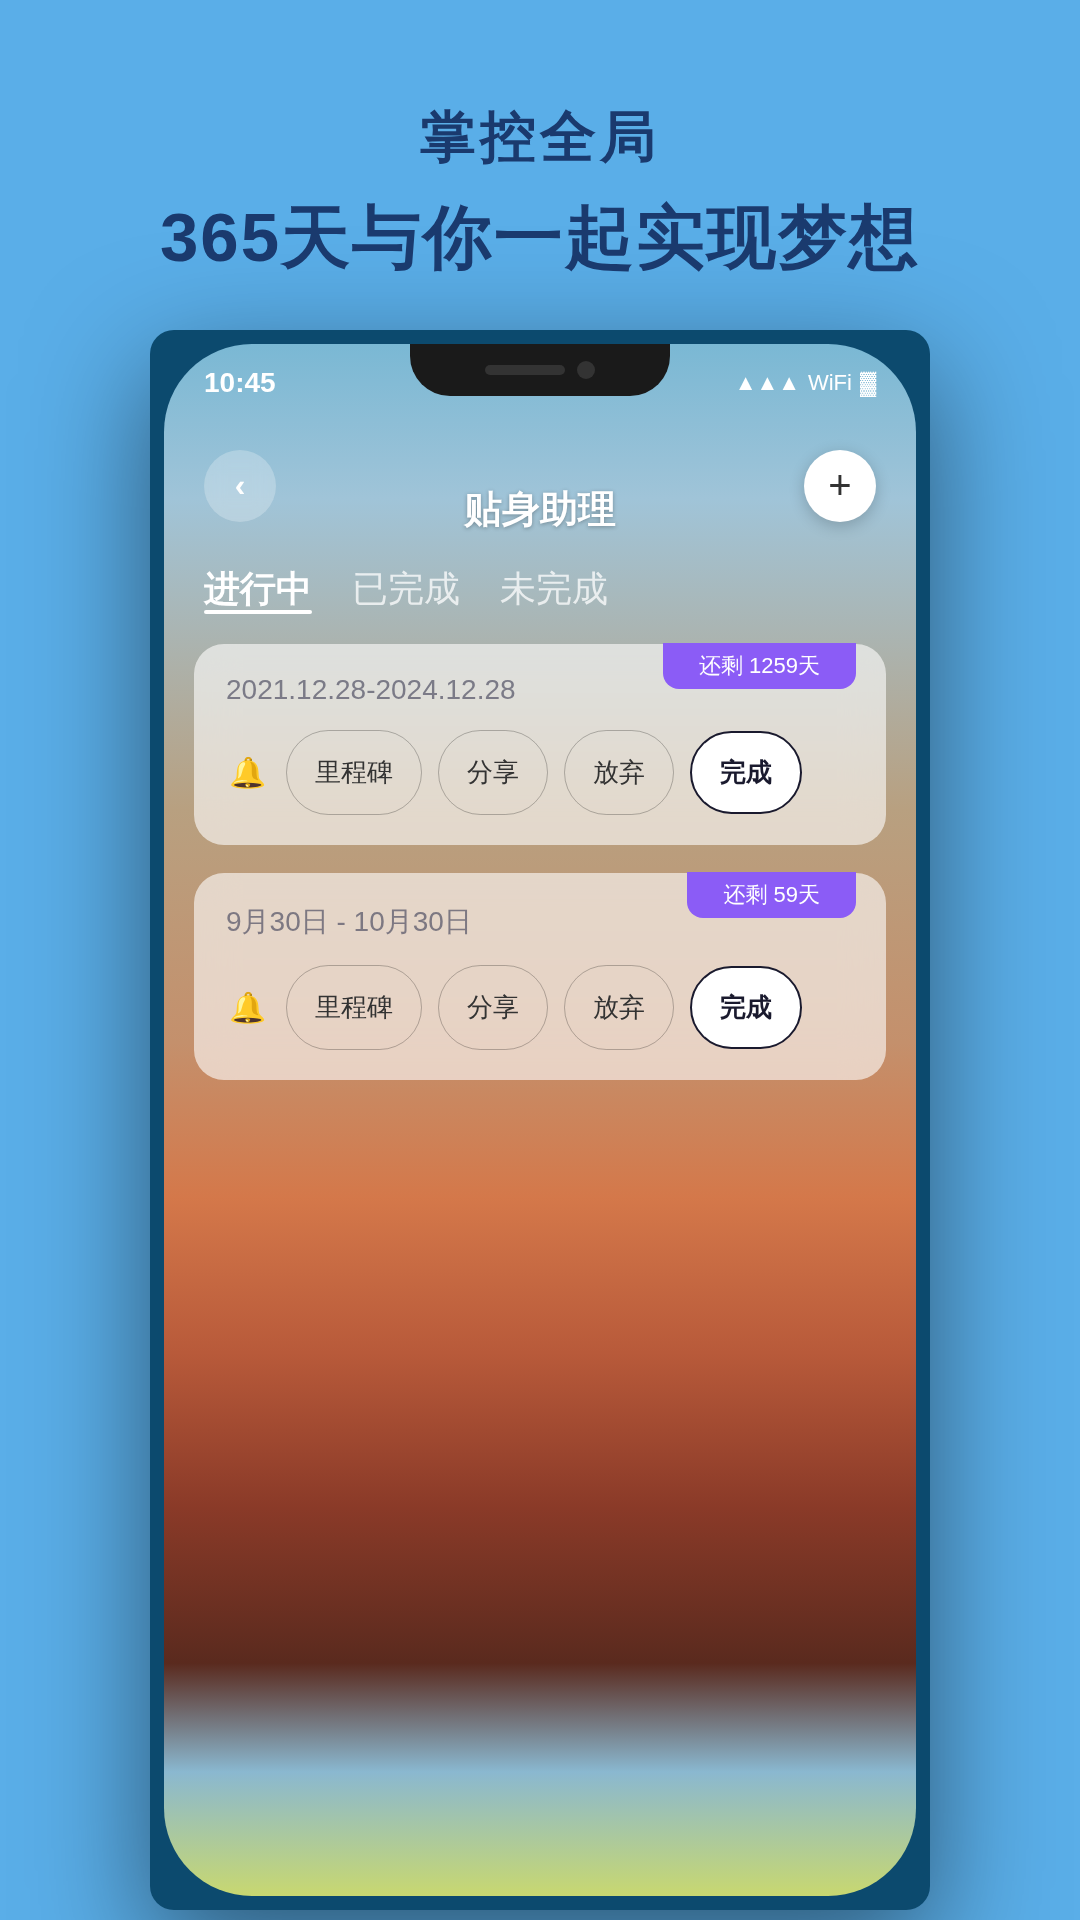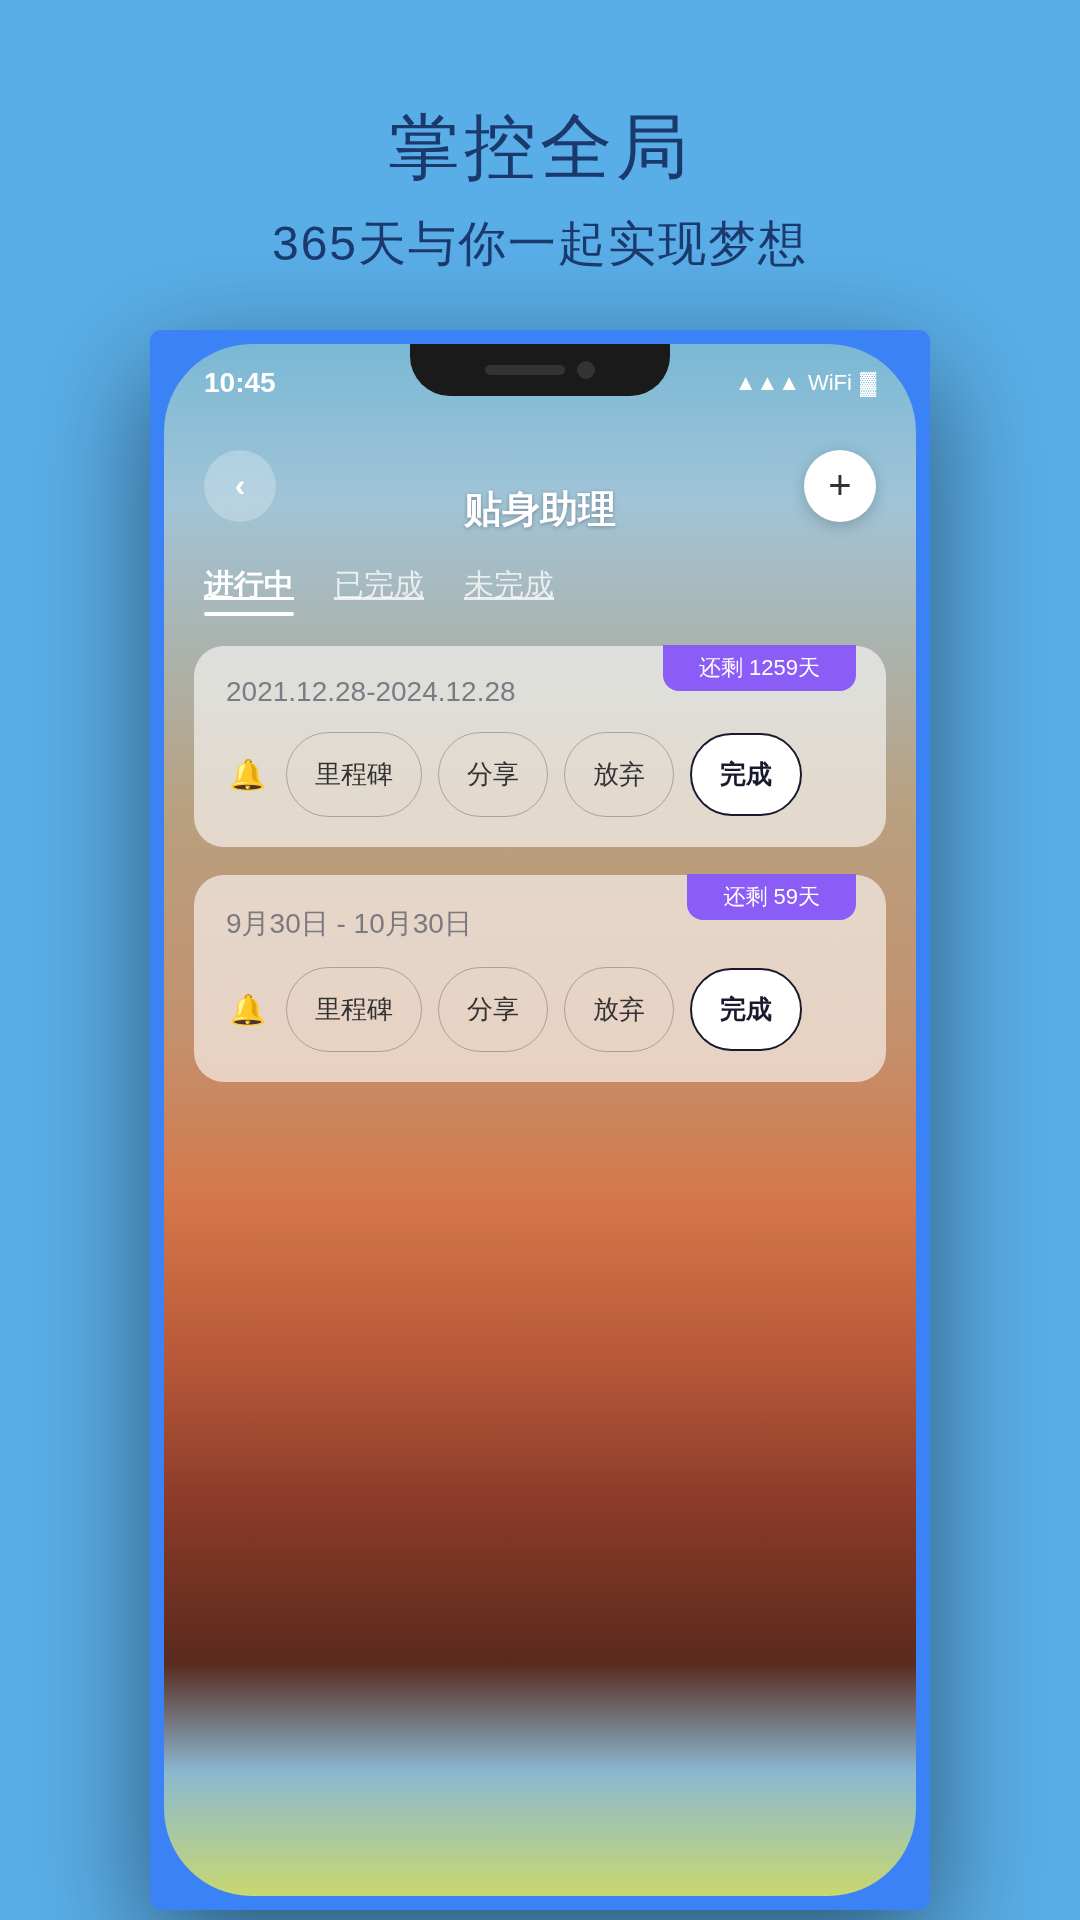--- a/index.html
+++ b/index.html
@@ -17,50 +17,50 @@
     }
 
     
     .page-header {
       margin-top: 100px;
       text-align: center;
       z-index: 2;
     }
 
     .page-title {
-      font-size: 72px;
-      font-weight: 400;
+      font-size: 56px;
+      font-weight: 700;
       color: #1a3a6e;
       letter-spacing: 4px;
     }
 
     .page-subtitle {
-      font-size: 48px;
+      font-size: 69px;
       color: #1a3a6e;
       margin-top: 16px;
-      font-weight: 400;
+      font-weight: 700;
       letter-spacing: 2px;
     }
 
     
     .phone-wrapper {
       position: absolute;
       top: 330px;
       left: 50%;
       transform: translateX(-50%);
       width: 780px;
       height: 1580px;
     }
 
     
     .phone-frame {
       width: 100%;
       height: 100%;
-      background: #3b82f6;
-      border-radius: 11px;
+      background: #0c4a6e;
+      border-radius: 24px;
       position: relative;
       box-shadow: 0 40px 120px rgba(0,0,0,0.5);
       overflow: hidden;
     }
 
     
     .phone-screen {
       position: absolute;
       top: 14px;
       left: 14px;
@@ -198,25 +198,23 @@
 
     
     .tabs {
       display: flex;
       gap: 40px;
       padding: 0 10px;
       margin-bottom: 30px;
     }
 
     .tab {
-      font-size: 30px;
+      font-size: 36px;
       color: rgba(255,255,255,0.75);
-      padding-bottom: 10px;
       position: relative;
-      text-decoration: underline;
     }
 
     .tab.active {
       color: #fff;
       font-weight: 600;
     }
 
     .tab.active::after {
       content: '';
       position: absolute;

